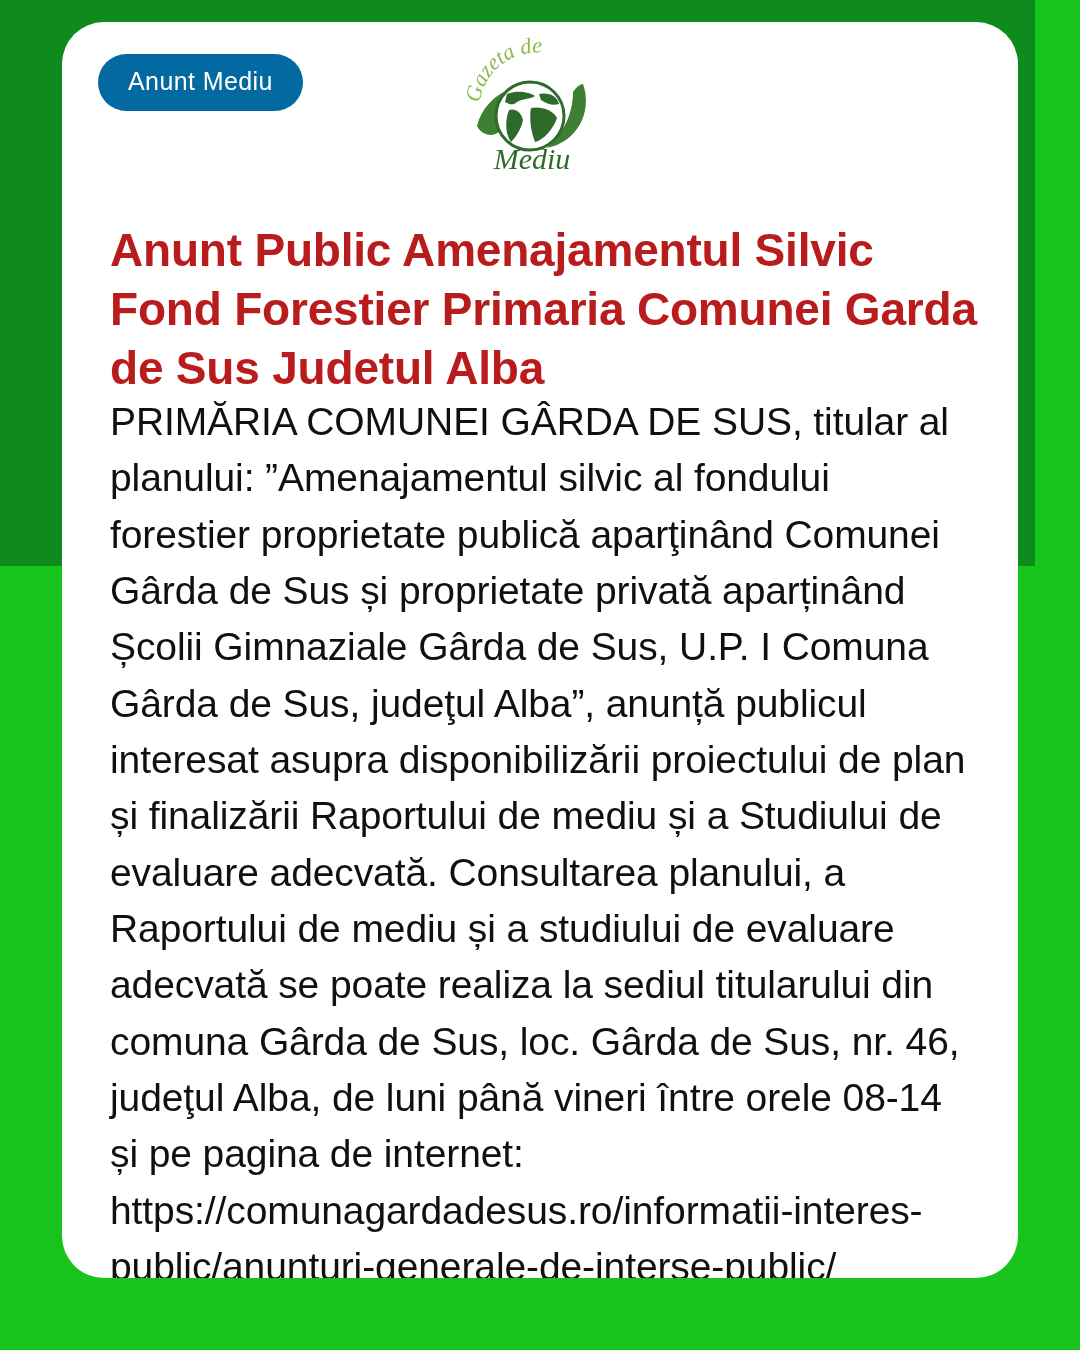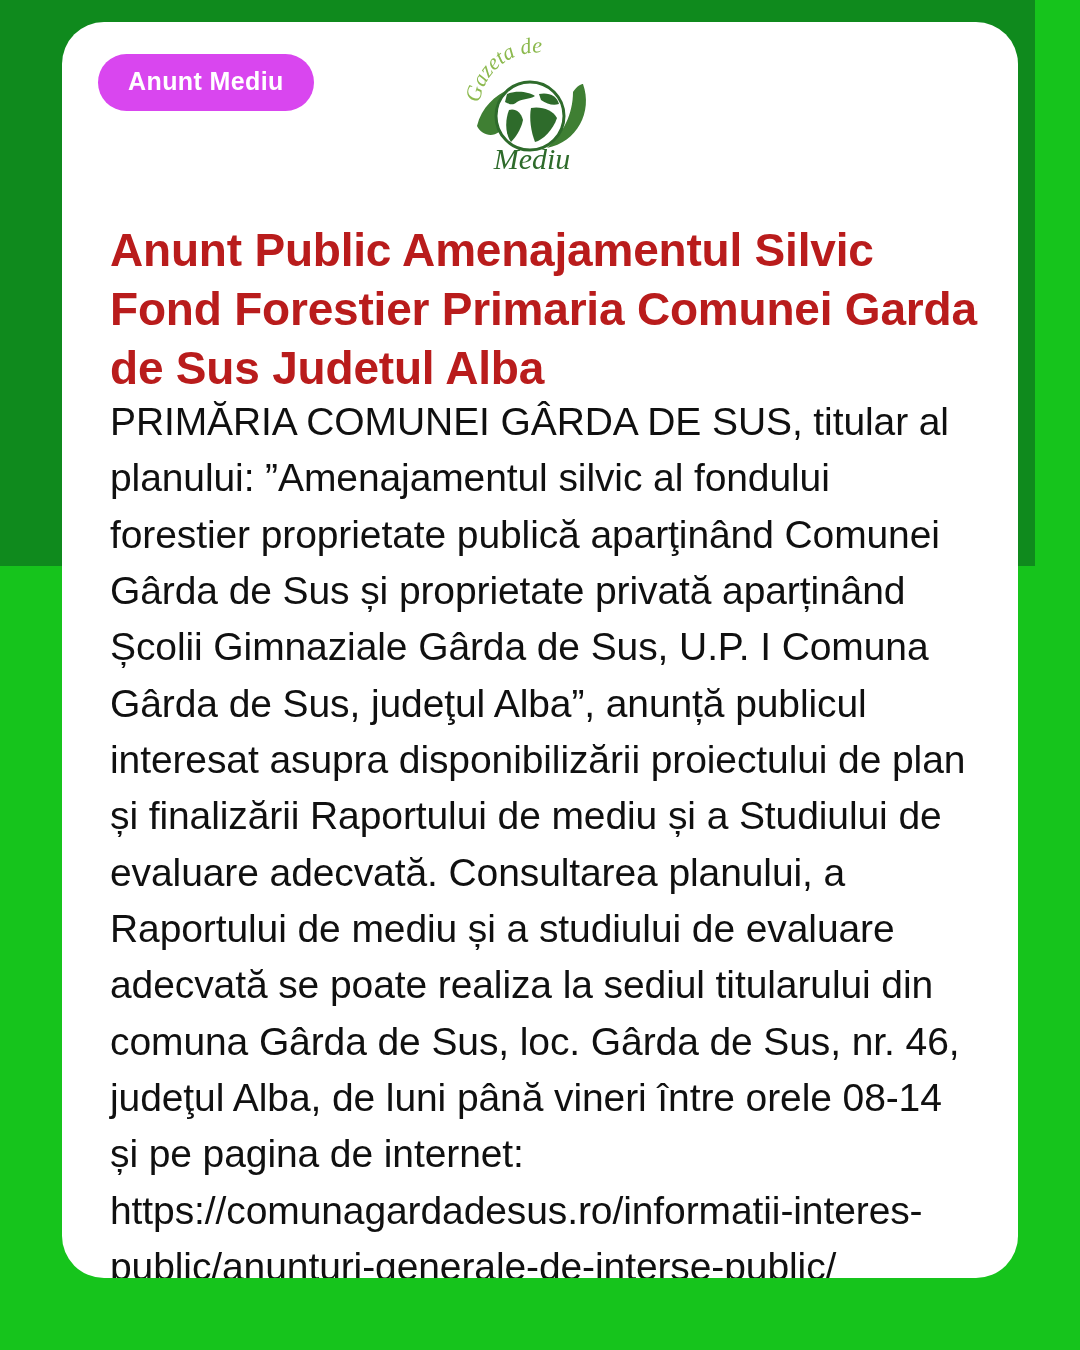--- a/index.html
+++ b/index.html
@@ -71,26 +71,26 @@
   
   .header-row {
     position: relative;
     height: 160px;
   }
 
   .badge {
     position: absolute;
     left: 36px;
     top: 32px;
-    background: #d946ef;
+    background: #0369a1;
     color: #ffffff;
     border-radius: 40px;
     padding: 15px 30px 17px 30px;
     font-size: 25px;
-    font-weight: bold;
+    font-weight: normal;
     letter-spacing: 0.4px;
     line-height: 1;
     white-space: nowrap;
   }
 
   .logo {
     position: absolute;
     left: 405px;
     top: 12px;
     width: 130px;

